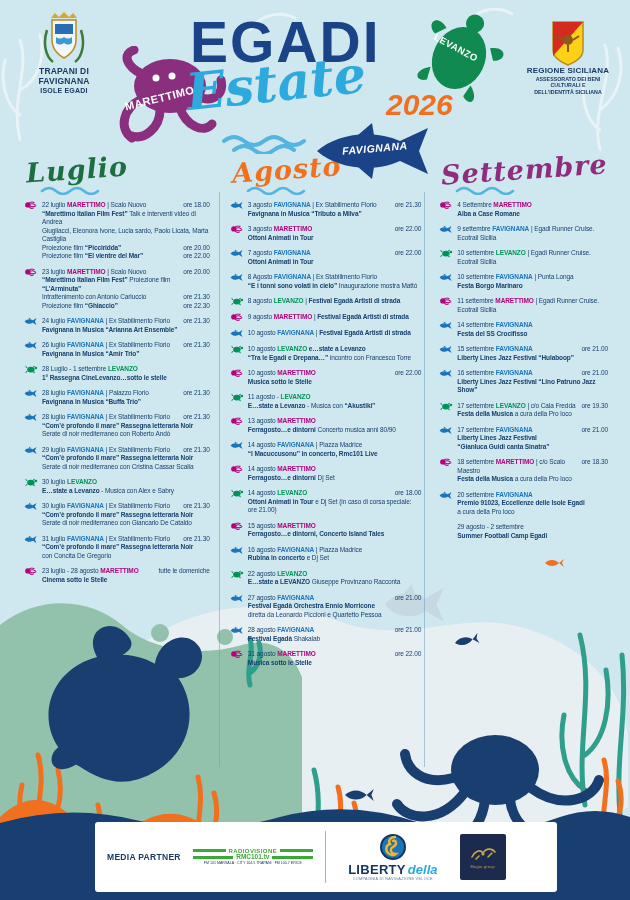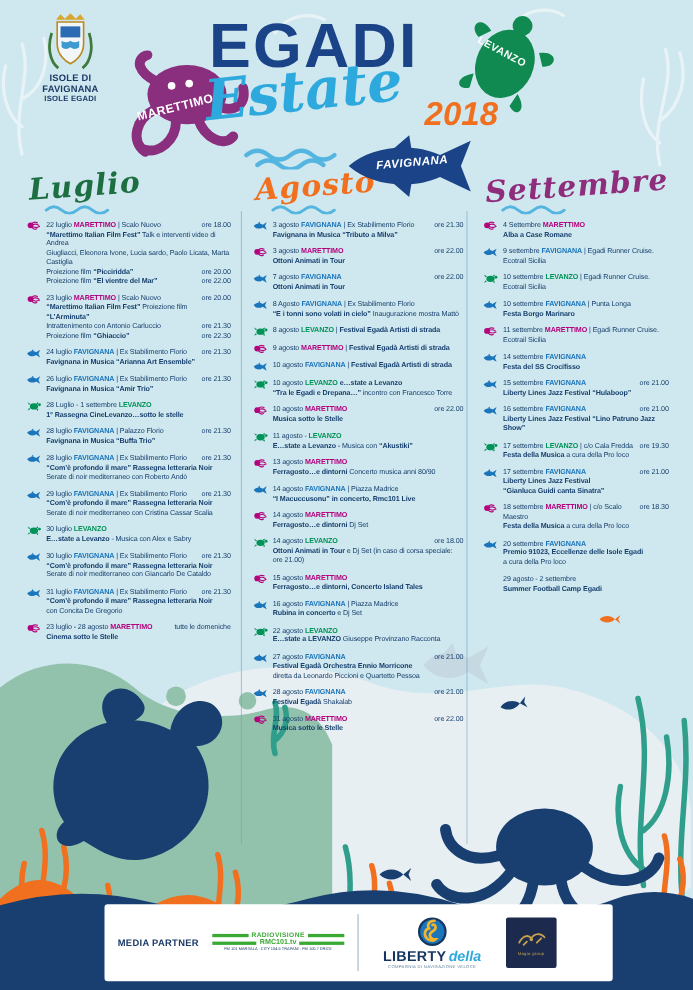--- a/index.html
+++ b/index.html
@@ -107,25 +107,37 @@
   </svg>
 
   <div class="hdr-block comune">
     <svg width="42" height="54" viewBox="0 0 42 54" style="display:block;margin:0 auto;">
       <path d="M8,6 L12,1 L16,5 L21,0 L26,5 L30,1 L34,6 Z" fill="#d9a62e"></path>
       <path d="M9,8 h24 v20 c0,10 -8,16 -12,18 c-4,-2 -12,-8 -12,-18 Z" fill="#f3f6f8" stroke="#b98c22" stroke-width="1.5"></path>
       <rect x="12" y="12" width="18" height="10" fill="#2b6cb3"></rect>
       <path d="M13,25 q4,3 8,0 q4,3 8,0 v6 q-4,3 -8,0 q-4,3 -8,0 Z" fill="#3d9ad1"></path>
       <path d="M4,18 C0,30 2,44 10,50 M38,18 C42,30 40,44 32,50" stroke="#3d7a3c" stroke-width="2.5" fill="none"></path>
     </svg>
-    <div class="hdr-line-b">ISOLE DI</div>
+    <div class="hdr-line-b">TRAPANI DI</div>
     <div class="hdr-line-b">FAVIGNANA</div>
     <div class="hdr-line-b" style="font-size:7px">ISOLE EGADI</div>
   </div>
 
+  <div class="hdr-block regione">
+    <svg width="34" height="46" viewBox="0 0 34 46" style="display:block;margin:0 auto;">
+      <path d="M2,2 h30 v28 c0,8 -10,13 -15,15 c-5,-2 -15,-7 -15,-15 Z" fill="#fcd116" stroke="#b98c22" stroke-width="1.5"></path>
+      <path d="M2,2 h30 L2,36 Z" fill="#d52b1e"></path>
+      <circle cx="17" cy="20" r="5" fill="#8a5a1e"></circle>
+      <path d="M12,20 l-6,-4 M22,20 l6,-4 M17,25 l0,7" stroke="#8a5a1e" stroke-width="2"></path>
+    </svg>
+    <div class="hdr-line-b" style="font-size:8px">REGIONE SICILIANA</div>
+    <div class="hdr-line-s">ASSESSORATO DEI BENI</div>
+    <div class="hdr-line-s">CULTURALI E</div>
+    <div class="hdr-line-s">DELL'IDENTITÀ SICILIANA</div>
+  </div>
 
   <svg class="banner-art" style="left:112px;top:46px;" width="125" height="105" viewBox="0 0 125 105">
     <ellipse cx="58" cy="40" rx="36" ry="27" fill="#8a2e7e"></ellipse>
     <g fill="none" stroke="#8a2e7e" stroke-width="9" stroke-linecap="round">
       <path d="M28,54 C12,62 6,82 20,92"></path>
       <path d="M48,64 C48,82 32,94 20,90"></path>
       <path d="M68,62 C74,80 92,88 100,78"></path>
       <path d="M84,50 C102,58 112,48 109,34"></path>
       <path d="M30,28 C14,20 10,8 22,4"></path>
     </g>
@@ -151,21 +163,21 @@
 
   <svg class="banner-art" style="left:220px;top:132px;" width="150" height="22" viewBox="0 0 150 22">
     <g fill="none" stroke="#54b5e0" stroke-width="4" stroke-linecap="round">
       <path d="M4,9 Q14,1 24,9 T44,9 T64,9 T84,9"></path>
       <path d="M14,18 Q24,10 34,18 T54,18 T74,18"></path>
     </g>
   </svg>
 
   <div class="title-main">EGADI</div>
   <div class="title-script">Estate</div>
-  <div class="title-year">2018</div>
+  <div class="title-year">2026</div>
 
   <svg class="scene" width="630" height="345" viewBox="0 0 630 345">
     <path fill="#e8eff3" d="M110,120 C160,55 255,35 335,65 C405,92 460,55 520,72 C580,88 622,128 628,180 L628,252 C560,292 478,250 398,286 C328,316 238,302 178,260 C118,218 88,180 110,120 Z"></path>
     <path fill="#92c2ac" d="M0,70 C40,38 92,44 122,70 C152,96 202,102 242,90 C272,82 292,96 302,122 L302,345 L0,345 Z"></path>
     <circle cx="60" cy="62" r="10" fill="#92c2ac"></circle>
       <circle cx="160" cy="78" r="9" fill="#92c2ac"></circle>
       <circle cx="225" cy="82" r="8" fill="#92c2ac"></circle>
     <g fill="none" stroke="#2f9e8a" stroke-width="5" stroke-linecap="round">
       <path d="M585,250 C575,190 595,140 580,80 M585,200 C605,185 612,150 606,115 M585,235 C565,222 558,190 564,160"></path>
       <path d="M620,260 C615,200 628,160 622,100"></path>

